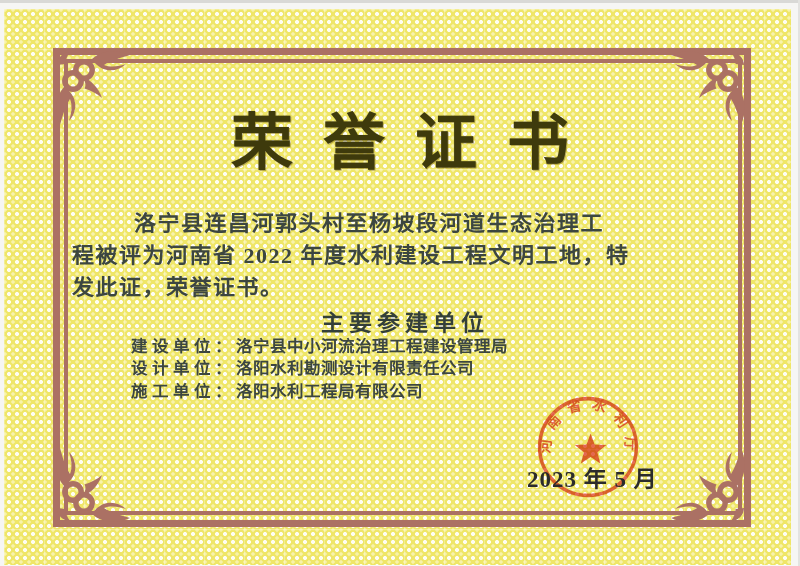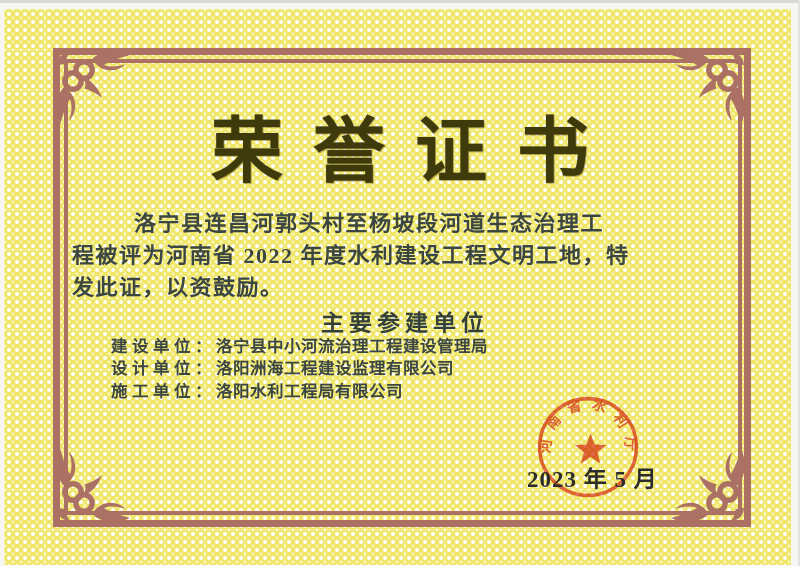--- a/index.html
+++ b/index.html
@@ -36,21 +36,21 @@
   }
   .orn{position:absolute;width:92px;height:92px;}
   .orn-tl{left:50px;top:45px;}
   .orn-tr{left:659px;top:45px;transform:scaleX(-1);}
   .orn-bl{left:50px;top:436px;transform:scaleY(-1);}
   .orn-br{left:659px;top:436px;transform:scale(-1,-1);}
 
   .title{
     position:absolute;left:0;top:92px;width:800px;
     text-align:center;
-    font-size:72px;font-weight:bold;
+    font-size:62px;font-weight:bold;
     letter-spacing:30px;text-indent:30px;
     color:#3e3a0c;
     text-shadow:1px 1px 0 rgba(125,104,22,.45), 0 0 1px rgba(90,78,14,.6);
   }
 
   .body-text{
     position:absolute;left:72px;top:208px;width:648px;
     font-size:22px;line-height:32px;font-weight:bold;
     color:#3c4640;letter-spacing:1.5px;
   }
@@ -60,21 +60,21 @@
   .section-heading{
     position:absolute;left:0;top:304px;width:810px;text-align:center;
     font-size:23px;font-weight:bold;color:#333f39;letter-spacing:5px;
   }
 
   .units{
     position:absolute;left:111px;top:336px;
     font-size:16.5px;font-weight:bold;color:#3c4640;
   }
   .unit-row{height:22.4px;line-height:22.4px;white-space:nowrap;}
-  .unit-label{letter-spacing:4.5px;}
+  .unit-label{letter-spacing:4.5px;margin-left:20px;}
   .unit-name{letter-spacing:.5px;margin-top:36px;}
 
   .seal{
     position:absolute;left:536px;top:395px;width:104px;height:104px;
     mix-blend-mode:multiply;opacity:.92;
   }
   .date{
     position:absolute;left:527px;top:460px;
     font-size:23px;font-weight:bold;color:#2b2b2b;letter-spacing:1px;
     white-space:nowrap;
@@ -119,31 +119,31 @@
   </svg>
 <svg class="orn orn-br">
     <use href="#orn-sym"></use>
   </svg>
 
 <div class="title">荣誉证书</div>
 
 <div class="body-text">
   <div class="body-line indent">洛宁县连昌河郭头村至杨坡段河道生态治理工</div>
   <div class="body-line">程被评为河南省 2022 年度水利建设工程文明工地，特</div>
-  <div class="body-line">发此证，以资鼓励。</div>
+  <div class="body-line">发此证，荣誉证书。</div>
 </div>
 
 <div class="section-heading">主要参建单位</div>
 
 <div class="units">
   <div class="unit-row">
     <span class="unit-label">建设单位：</span><span class="unit-name">洛宁县中小河流治理工程建设管理局</span>
   </div>
   <div class="unit-row">
-    <span class="unit-label">设计单位：</span><span class="unit-name">洛阳洲海工程建设监理有限公司</span>
+    <span class="unit-label">设计单位：</span><span class="unit-name">洛阳水利勘测设计有限责任公司</span>
   </div>
   <div class="unit-row">
     <span class="unit-label">施工单位：</span><span class="unit-name">洛阳水利工程局有限公司</span>
   </div>
 </div>
 
 <svg class="seal" viewBox="0 0 100 100">
   <circle cx="50" cy="50" r="46.5" fill="none" stroke="#e04a30" stroke-width="3.4" opacity=".88"></circle>
   <path id="sealArc" d="M 15.6,60.5 A 36 36 0 1 1 84.4,60.5" fill="none"></path>
   <text font-size="13.5" fill="#e04a30" letter-spacing="8.5" opacity=".9" font-weight="bold">

